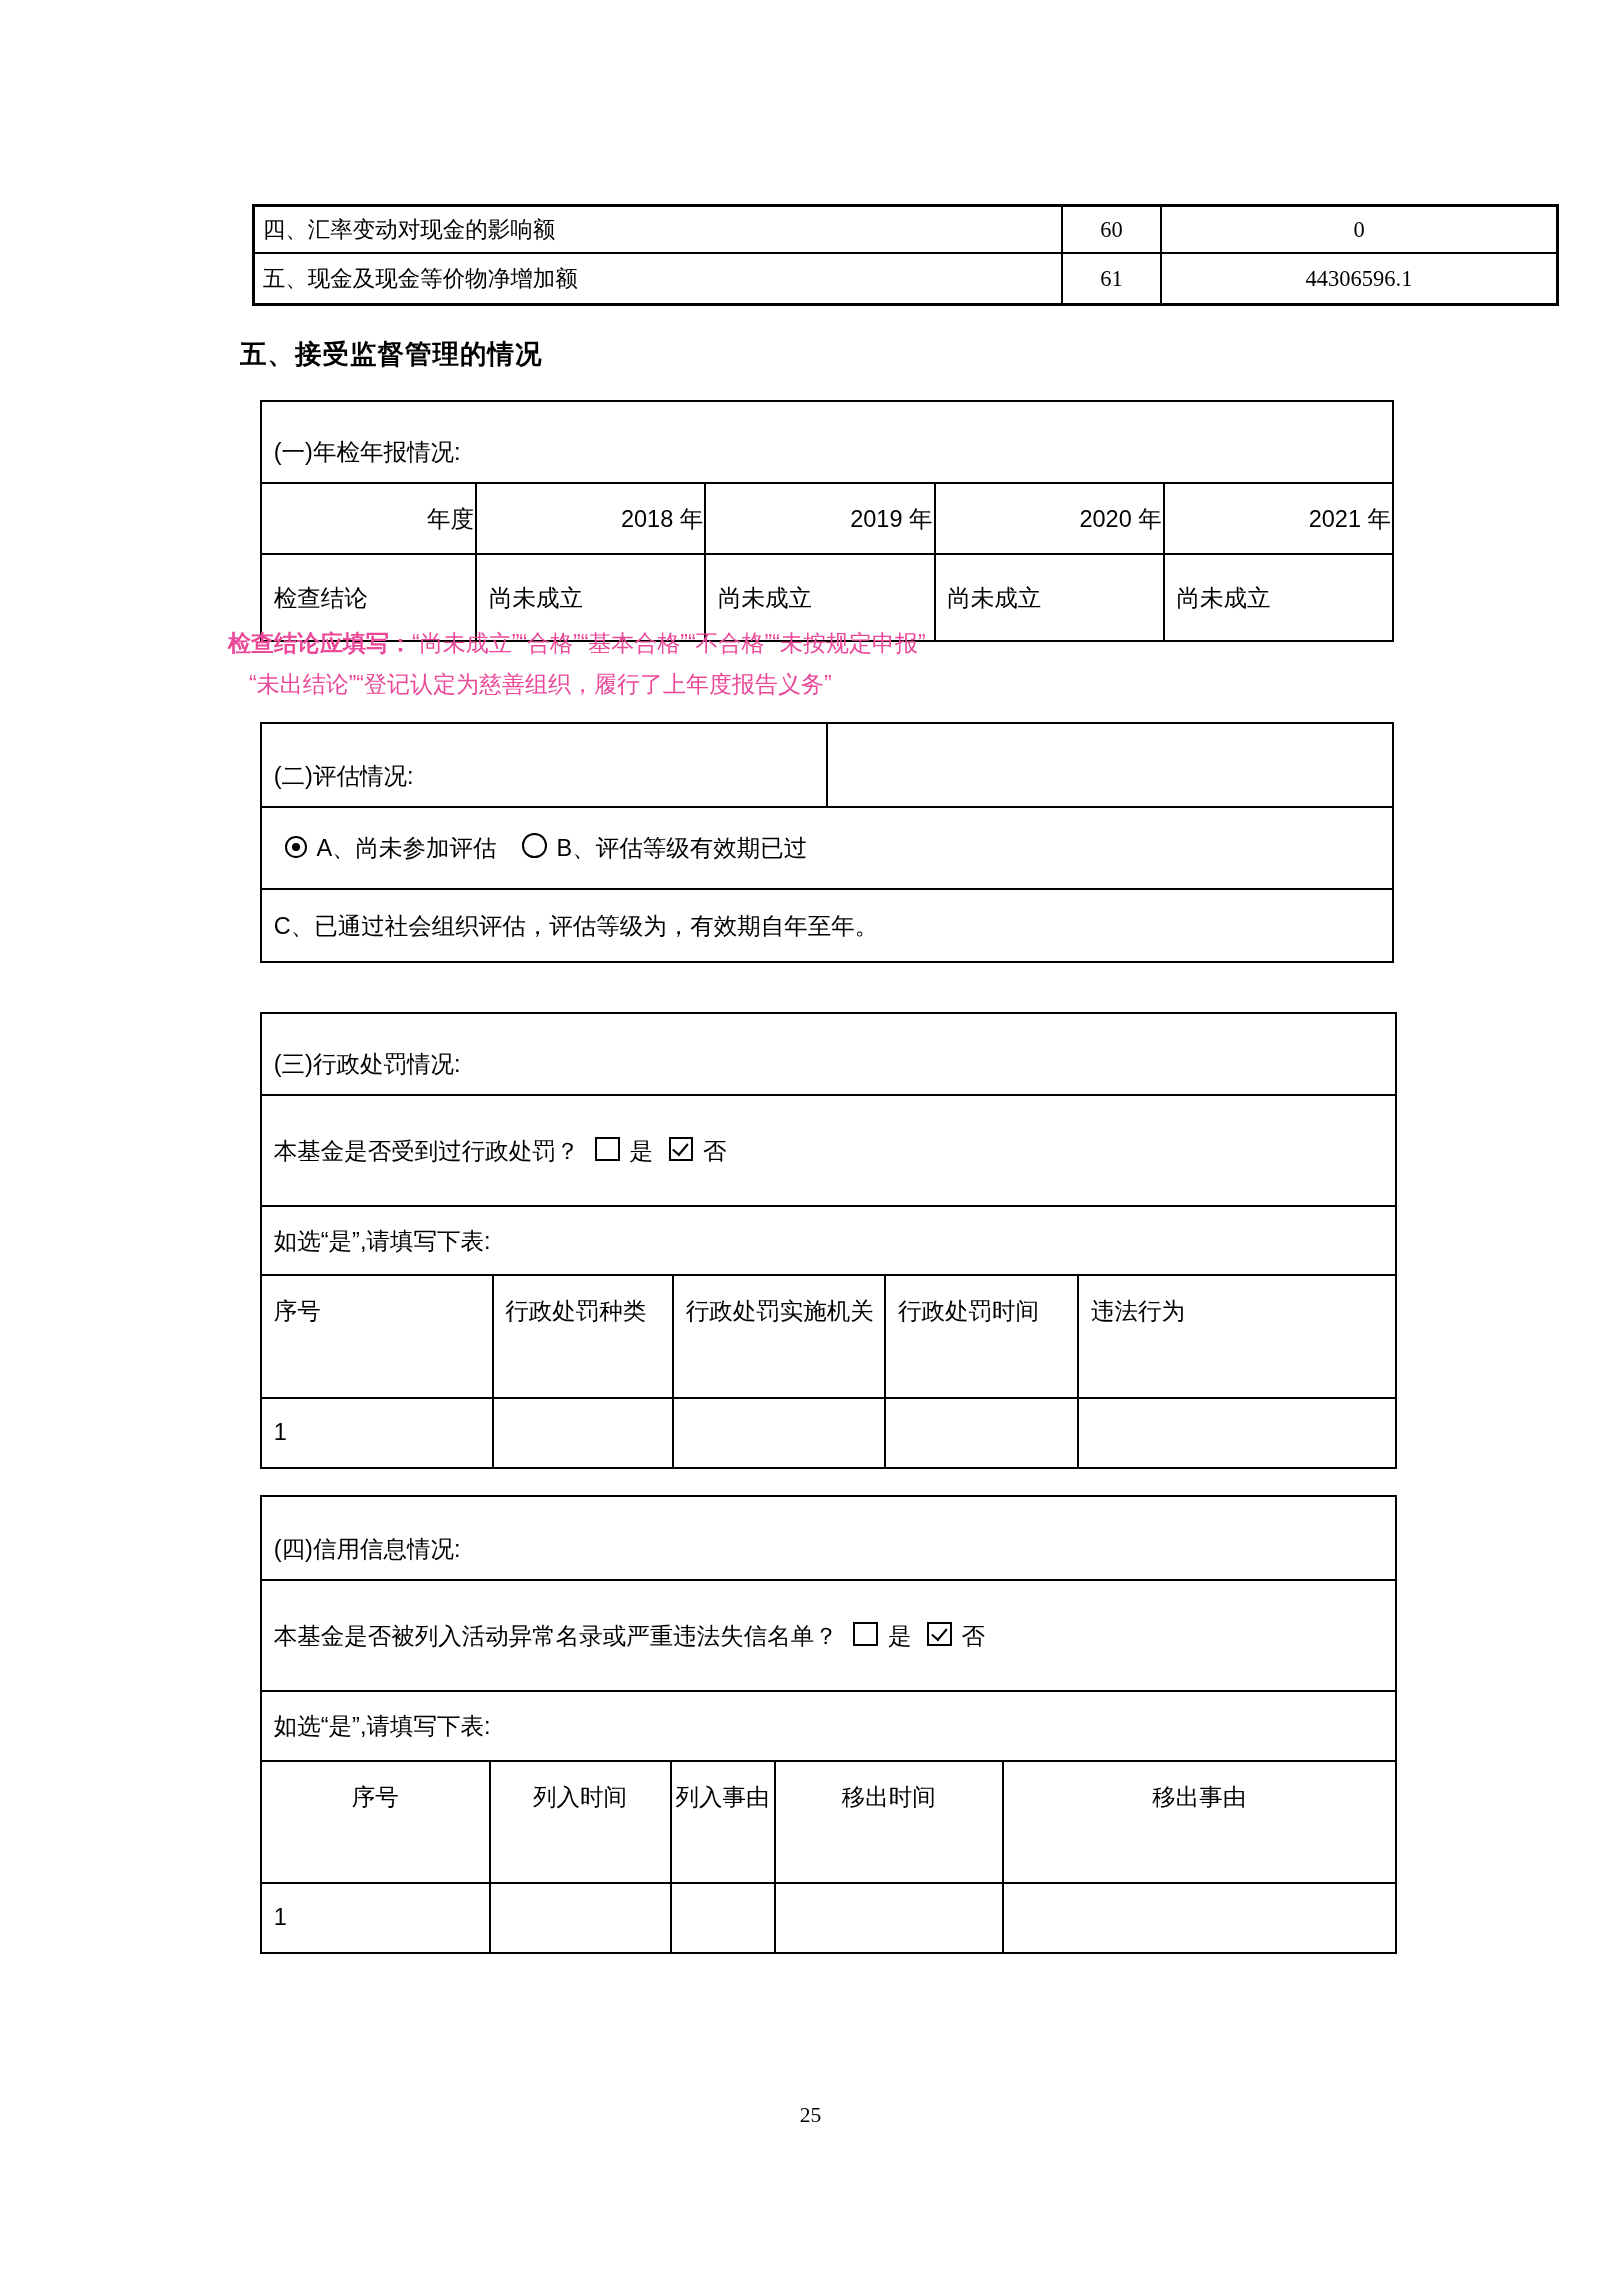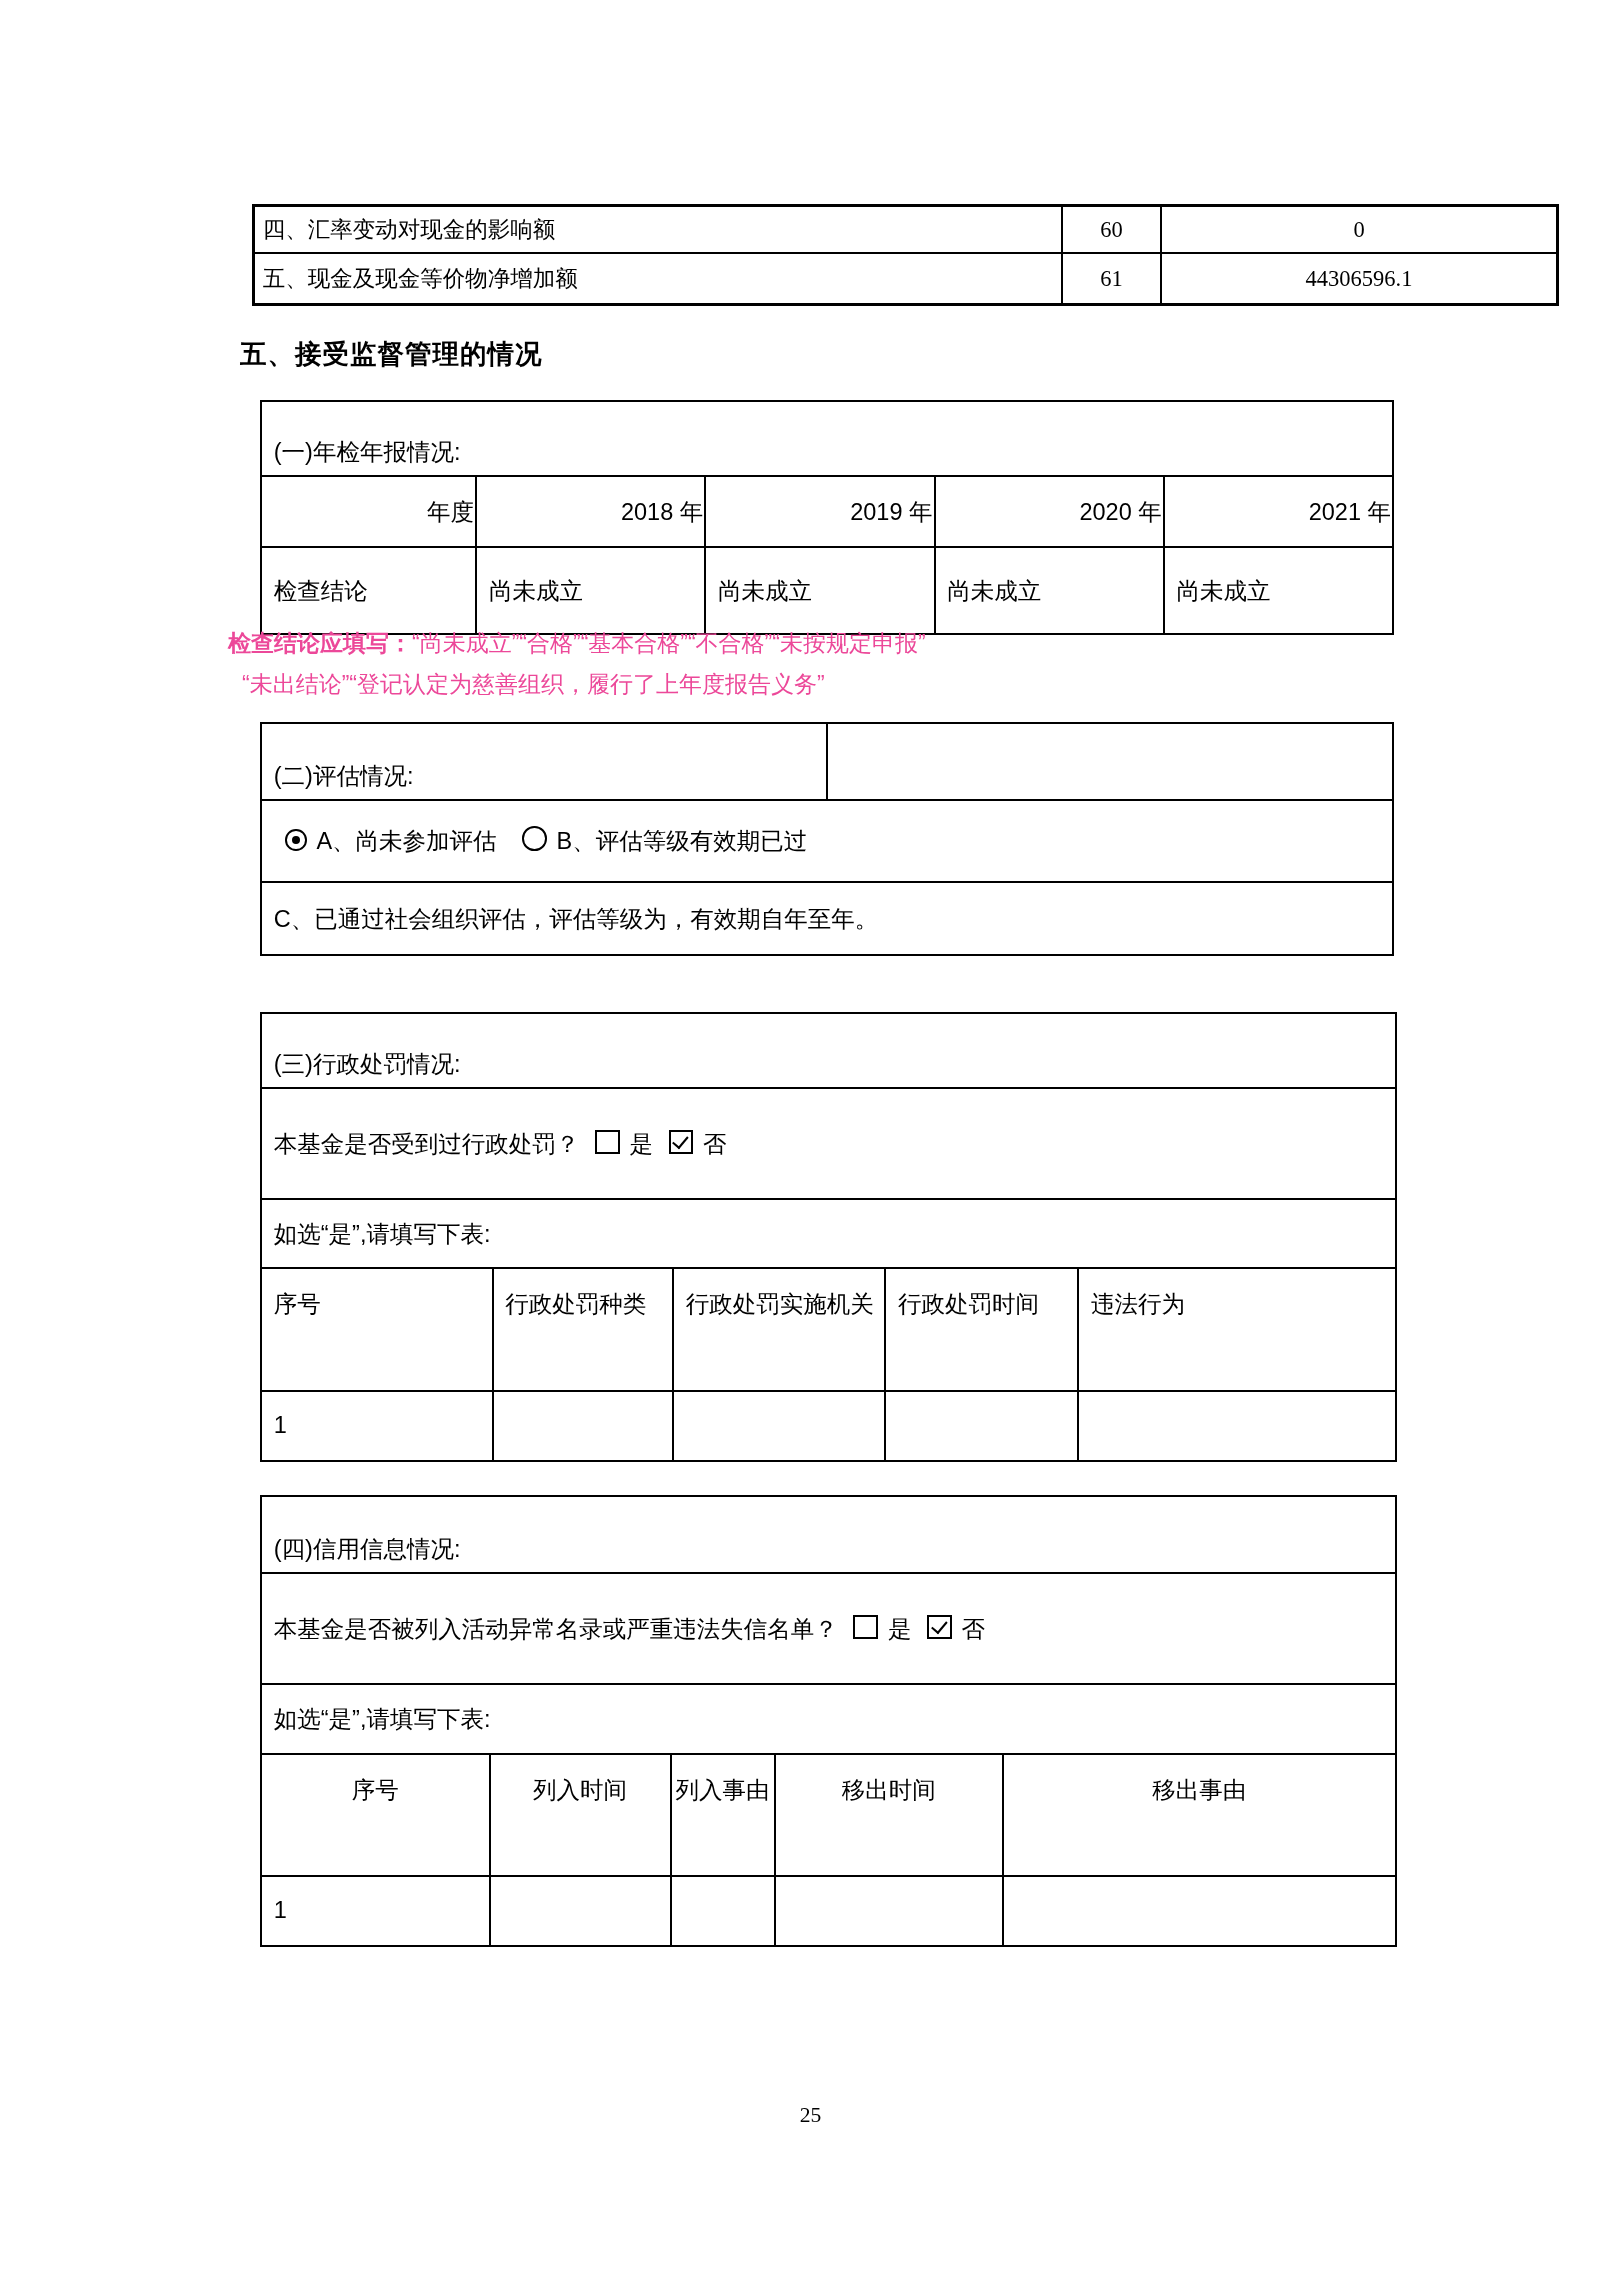--- a/index.html
+++ b/index.html
@@ -34,34 +34,34 @@
     font-size:26.5px;font-weight:bold;letter-spacing:1px;
   }
 
   
   .sec-table{
     position:absolute;left:260px;width:1134px;
     border:2.9px solid #000;
     font-size:23.5px;
   }
   .sec-table td{border:2px solid #000;vertical-align:middle;padding-left:11.8px;}
-  td.caption{vertical-align:bottom;padding-bottom:7px;border-radius:17px;}
+  td.caption{vertical-align:bottom;padding-bottom:14px;border-radius:17px;}
 
   .annual-table{top:400px;}
   .annual-table .r-cap td{height:65px;}
   .annual-table .r-year td{height:67px;text-align:right;}
   .annual-table .r-con td{height:83px;}
 
   
   .red-note{
     position:absolute;left:228px;top:623px;width:1235px;
     color:#ec4899;font-size:23px;line-height:41px;
   }
   .red-note .lead{font-weight:bold;}
-  .red-note .line2{margin-left:14px;}
+  .red-note .line2{margin-left:21px;}
 
   .eval-table{top:722px;}
   .eval-table .r-cap td{height:67px;}
   .eval-table .r-ab td{height:78px;padding-left:23px;}
   .eval-table .r-c td{height:69px;}
 
   .penalty-table{top:1012px;width:1137px;}
   .penalty-table .r-cap td{height:65px;}
   .penalty-table .r-q td{height:107px;}
   .penalty-table .r-hint td{height:65px;}

